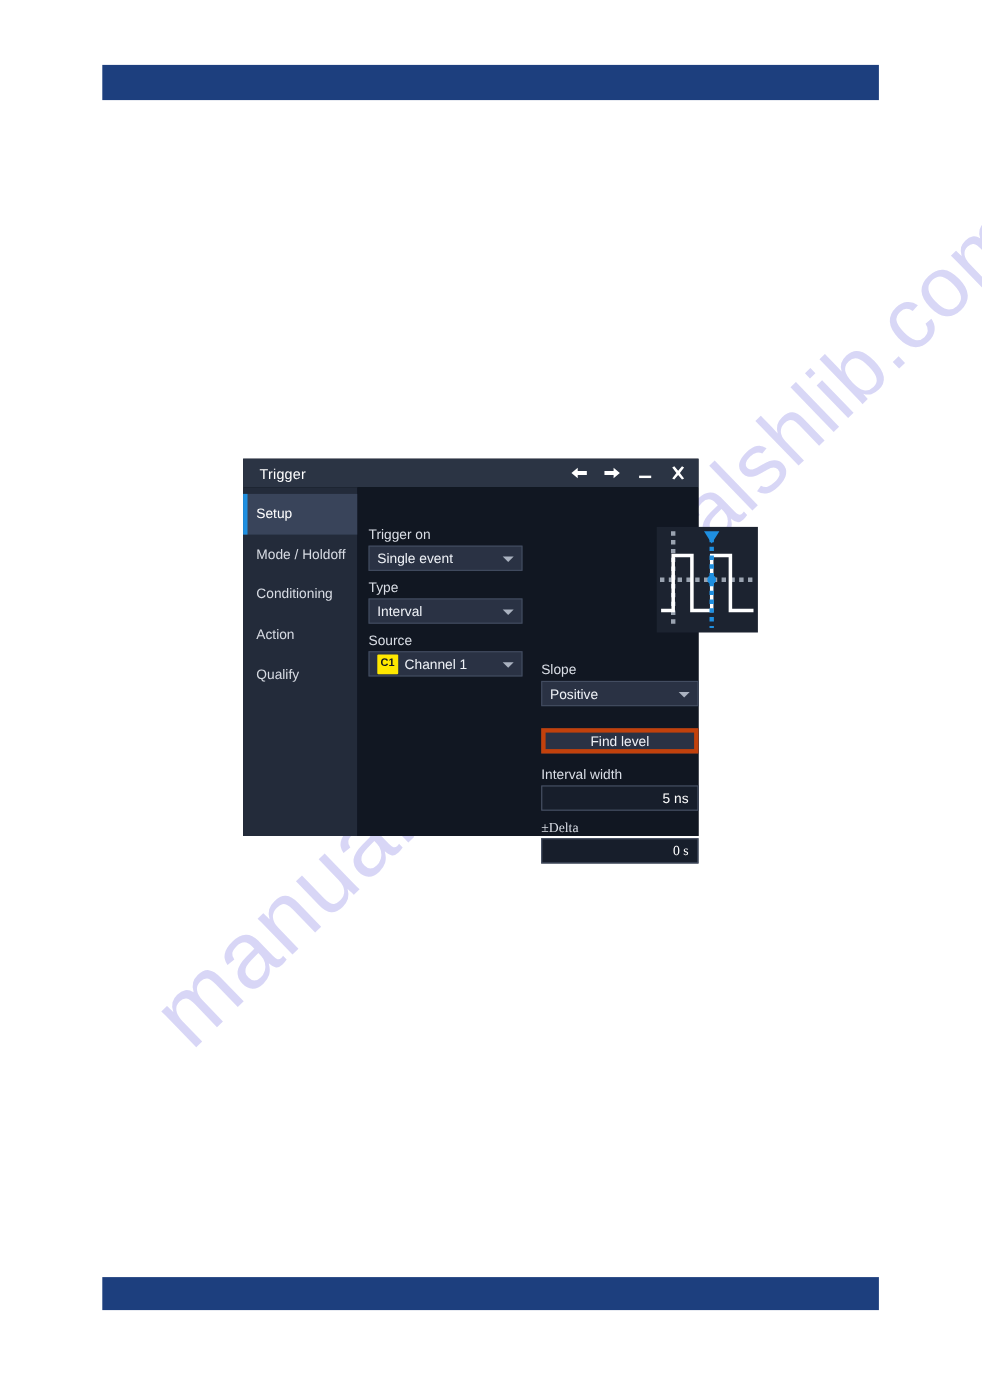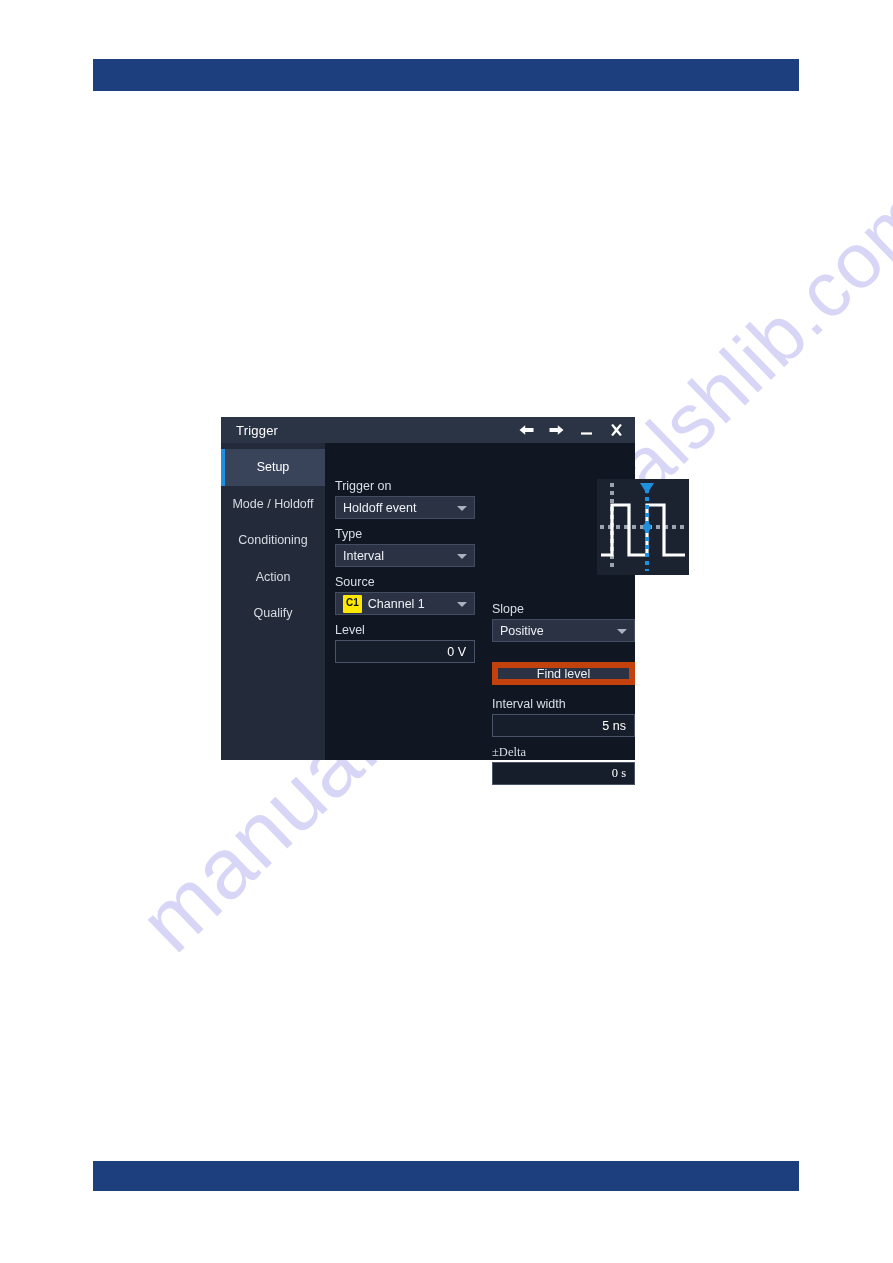--- a/index.html
+++ b/index.html
@@ -124,27 +124,26 @@
     flex: 0 0 104px;
     background: #232b3a;
     padding-top: 6px;
     box-sizing: border-box;
   }
   .side-item {
     position: relative;
     height: 36.5px;
     display: flex;
     align-items: center;
-    padding-left: 0;
+    padding-left: 12px;
     font-size: 12.5px;
     color: #d7dbe3;
     cursor: pointer;
     box-sizing: border-box;
     white-space: nowrap;
-    justify-content: center;
   }
   .side-item.active {
     background: #39445a;
     color: #ffffff;
   }
   .side-item.active::before {
     content: "";
     position: absolute;
     left: 0;
     top: 0;
@@ -231,21 +230,21 @@
     font-size: 12.5px;
     color: #ffffff;
     box-sizing: border-box;
     cursor: text;
   }
 
   
   .pushbtn {
     height: 23px;
     background: #2a3244;
-    border: 6px solid #c2410c;
+    border: 4px solid #c2410c;
     display: flex;
     align-items: center;
     justify-content: center;
     font-size: 12.5px;
     color: #eef1f6;
     cursor: pointer;
     box-sizing: border-box;
   }
 
   
@@ -323,21 +322,21 @@
       </div>
     </div>
 
     <div id="dialog-content">
 
       <div id="col-left" class="col">
 
         <div class="field">
           <div class="field-label">Trigger on</div>
           <div class="dropdown">
-            <span>Holdoff event</span>
+            <span>Single event</span>
             <span class="caret"></span>
           </div>
         </div>
 
         <div class="field">
           <div class="field-label">Type</div>
           <div class="dropdown">
             <span>Interval</span>
             <span class="caret"></span>
           </div>
@@ -345,26 +344,20 @@
 
         <div class="field">
           <div class="field-label">Source</div>
           <div class="dropdown">
             <span class="chan-badge">C1</span>
             <span>Channel 1</span>
             <span class="caret"></span>
           </div>
         </div>
 
-        <div class="field">
-          <div class="field-label">Level</div>
-          <div class="numfield">
-            <span>0 V</span>
-          </div>
-        </div>
 
 
       </div>
 
       <div id="col-right" class="col">
 
         <div class="field">
           <div class="field-label">Slope</div>
           <div class="dropdown">
             <span>Positive</span>

